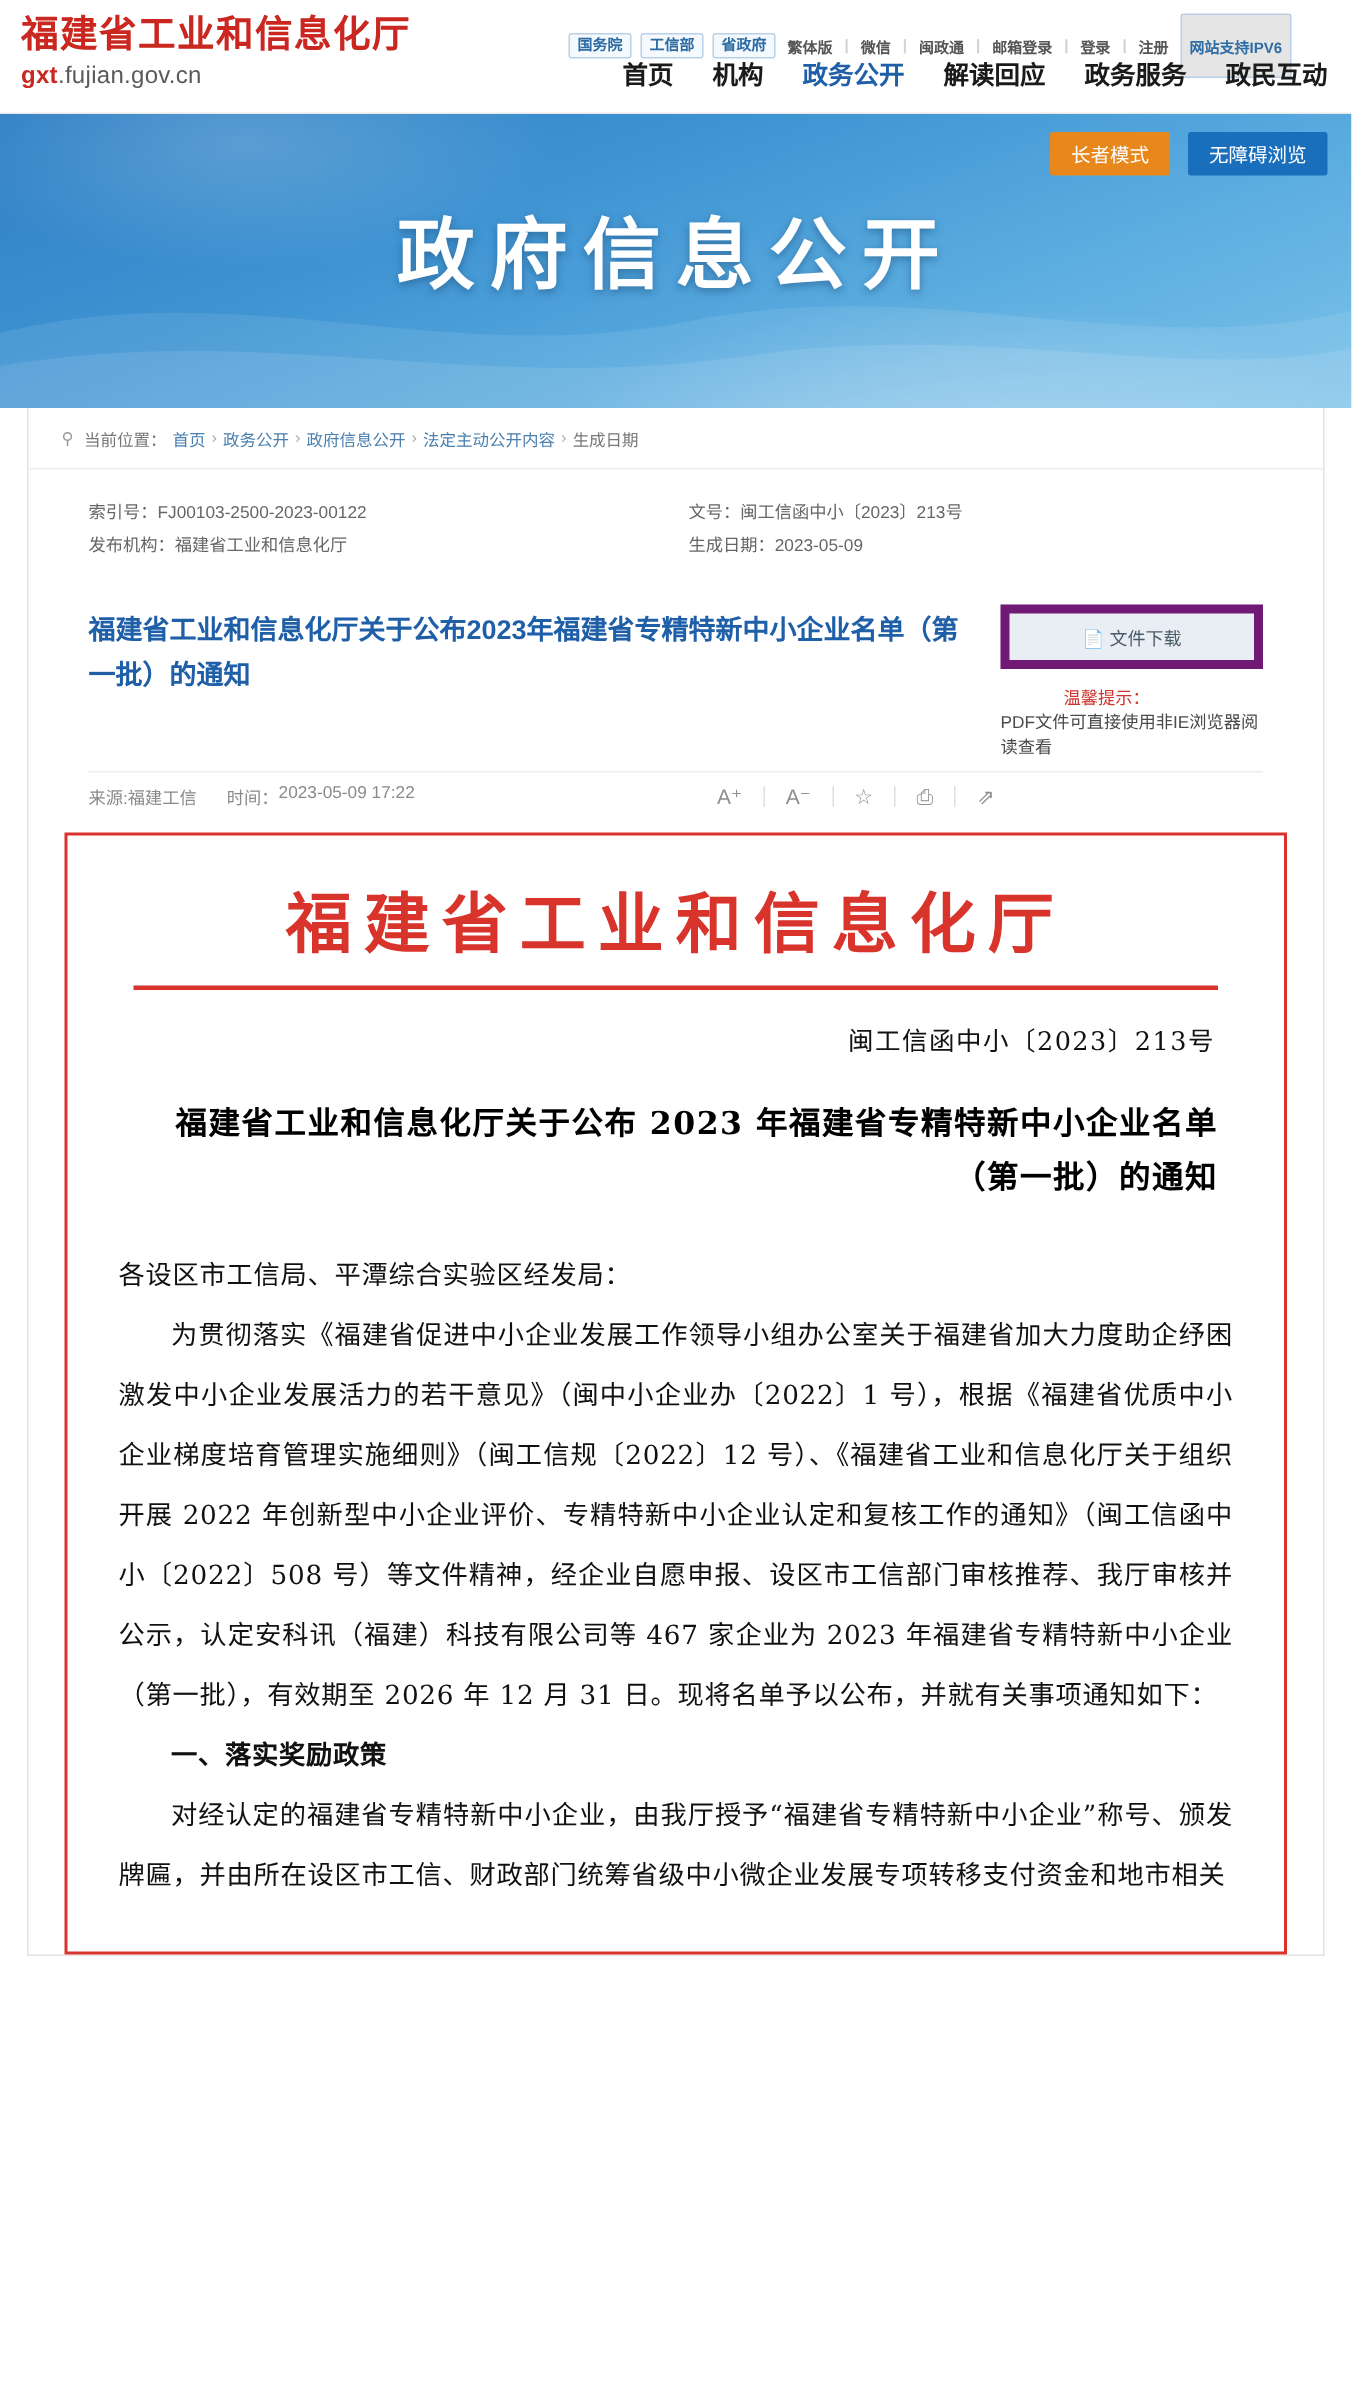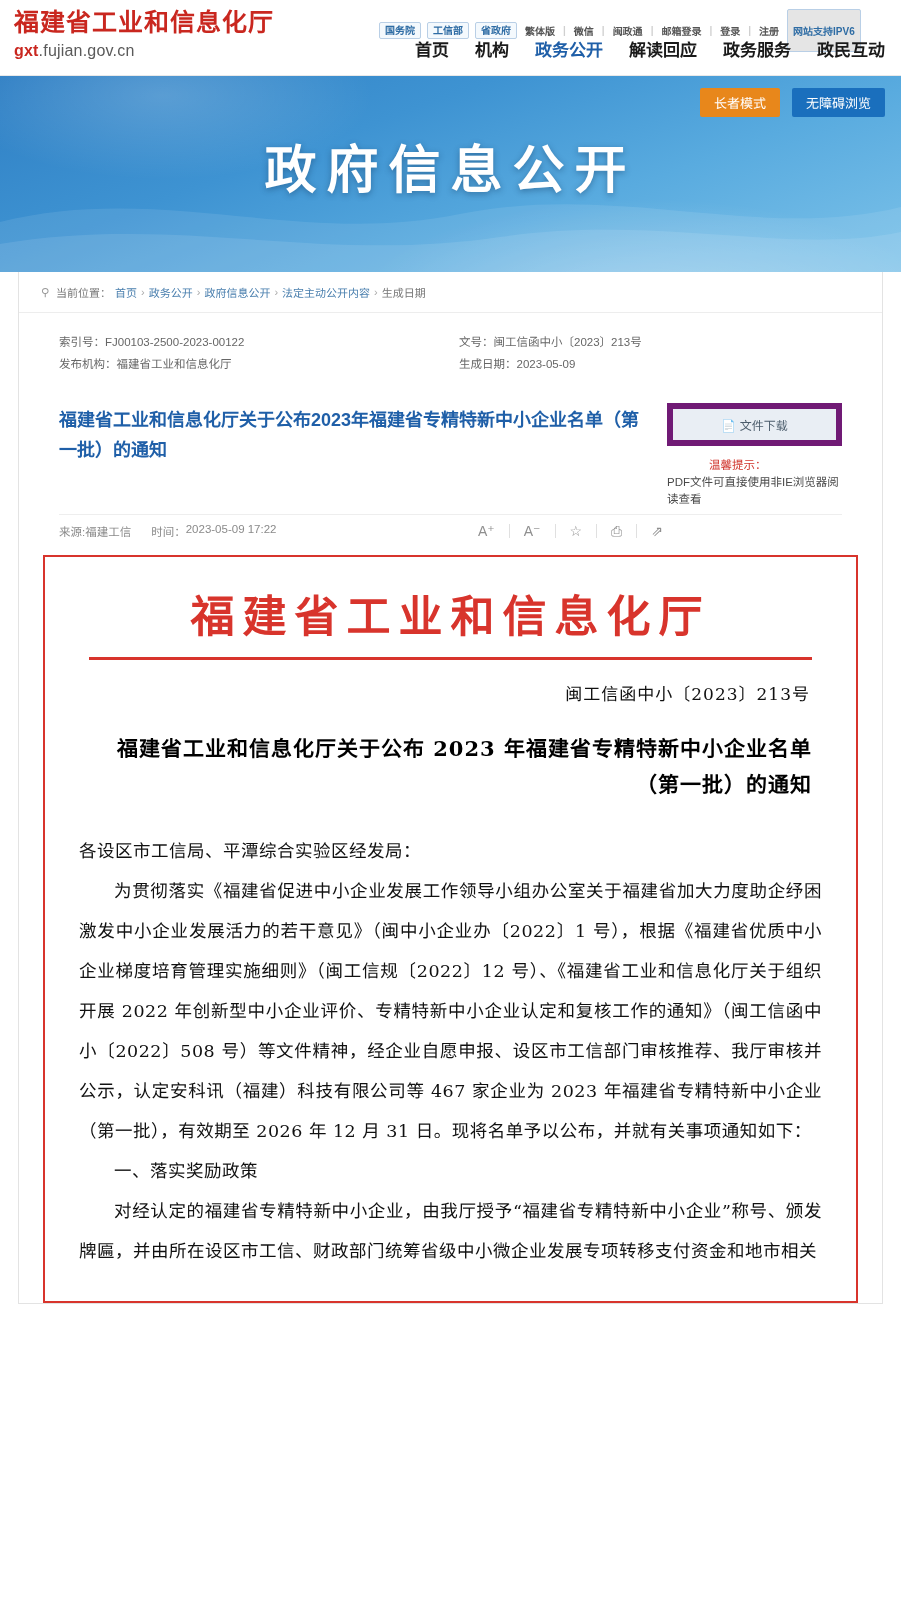--- a/index.html
+++ b/index.html
@@ -264,21 +264,21 @@
   .official-body {
     font-family: "DejaVu Serif", "Liberation Serif", serif;
     font-size: 17.5px;
     line-height: 40px;
     color: #111;
     letter-spacing: 0.5px;
     text-align: justify;
   }
   .official-body p { margin: 0; }
   .official-body p.indent { text-indent: 2em; }
-  .official-body p.section { text-indent: 2em; font-weight: normal; }
+  .official-body p.section { text-indent: 2em; font-weight: bold; }
 </style>
 </head>
 <body>
 
 <div class="top-header">
   <div class="logo-block">
     <div class="logo-title">福建省工业和信息化厅</div>
     <div class="logo-url">
       <span class="dom">gxt</span><span>.fujian.gov.cn</span>
     </div>

